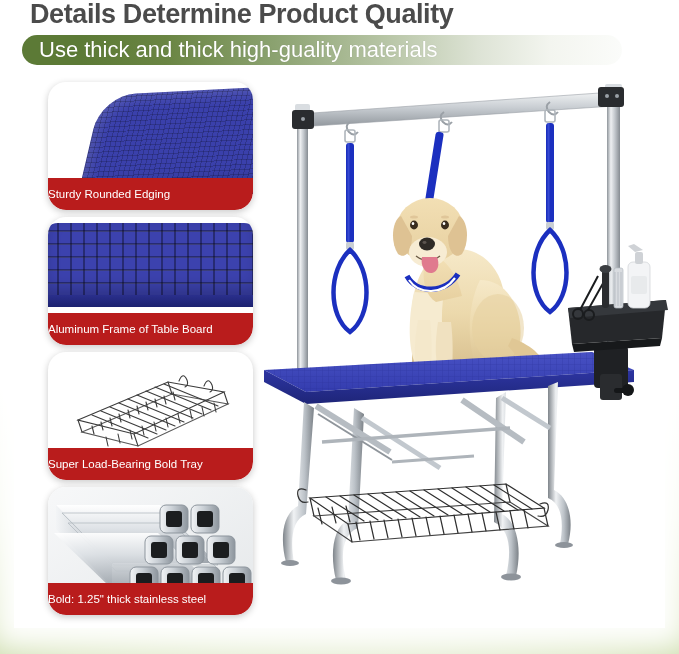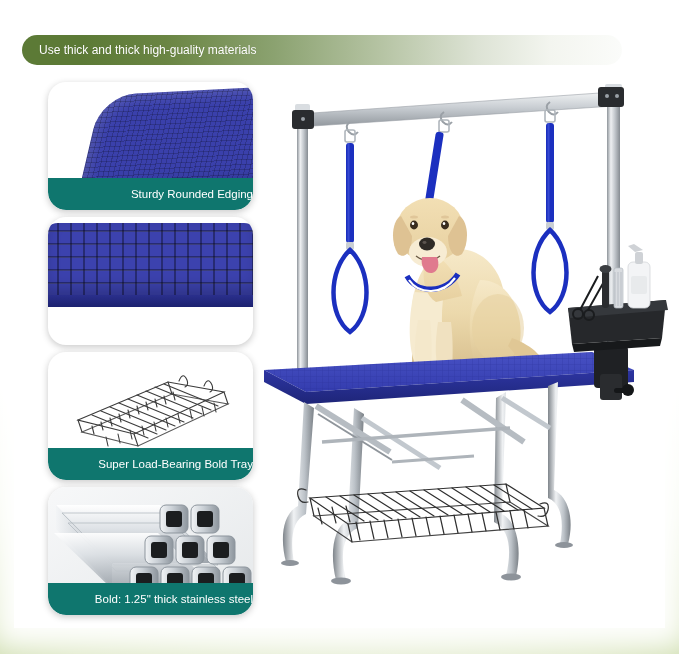--- a/index.html
+++ b/index.html
@@ -53,21 +53,21 @@
     border-radius: 15px;
     background: linear-gradient(to right,
        #5c7a36 0%, #5c7a36 10%, #6a8543 24%, #8ba270 42%,
        #b6c4a4 60%, #dde3d5 76%, #f3f5ef 88%, #fbfcfa 100%);
     display: flex;
     align-items: center;
   }
 
   #subtitle-text {
     margin-left: 17px;
-    font-size: 12px;
+    font-size: 22px;
     color: #ffffff;
     white-space: nowrap;
     text-shadow: 0 0 1px rgba(0,0,0,0.18);
   }
 
   
   .feature-card {
     position: absolute;
     left: 48px;
     width: 205px;
@@ -88,25 +88,25 @@
     width: 205px;
     height: 128px;
   }
 
   .feature-label {
     position: absolute;
     left: 0;
     bottom: 0;
     width: 205px;
     height: 32px;
-    background: #0f766e;
+    background: #b91c1c;
     border-radius: 0 0 18px 18px;
     display: flex;
     align-items: center;
-    justify-content: flex-end;
+    justify-content: flex-start;
   }
   .feature-label span {
     font-size: 11.5px;
     color: #ffffff;
     white-space: nowrap;
   }
 
   
   .mat-corner {
     position: absolute;
@@ -194,40 +194,44 @@
   
   .nosel { user-select: none; }
 </style>
 </head>
 <body>
 
 <div id="page">
 
   <div id="inner-panel"></div>
 
+  <div id="header-title" class="nosel">Details Determine Product Quality</div>
 
   <div id="subtitle-pill">
     <div id="subtitle-text" class="nosel">Use thick and thick high-guality materials</div>
   </div>
 
   <div class="feature-card" id="feature-0">
     <div class="feature-media">
       <div class="mat-edge"></div>
       <div class="mat-corner"></div>
     </div>
     <div class="feature-label">
       <span class="nosel">Sturdy Rounded Edging</span>
     </div>
   </div>
 
   <div class="feature-card" id="feature-1">
     <div class="feature-media">
       <div class="waffle"></div>
       <div class="waffle-rail"></div>
       <div class="waffle-white"></div>
+    </div>
+    <div class="feature-label">
+      <span class="nosel">Aluminum Frame of Table Board</span>
     </div>
   </div>
 
   <div class="feature-card" id="feature-2">
     <div class="feature-media">
       <svg width="205" height="128" viewBox="0 0 205 128">
         <g stroke="#3b3b3b" stroke-width="1.1" fill="none" stroke-linecap="round">
 
           <path d="M30 68 L120 30 L176 40 L86 82 Z"></path>
 

